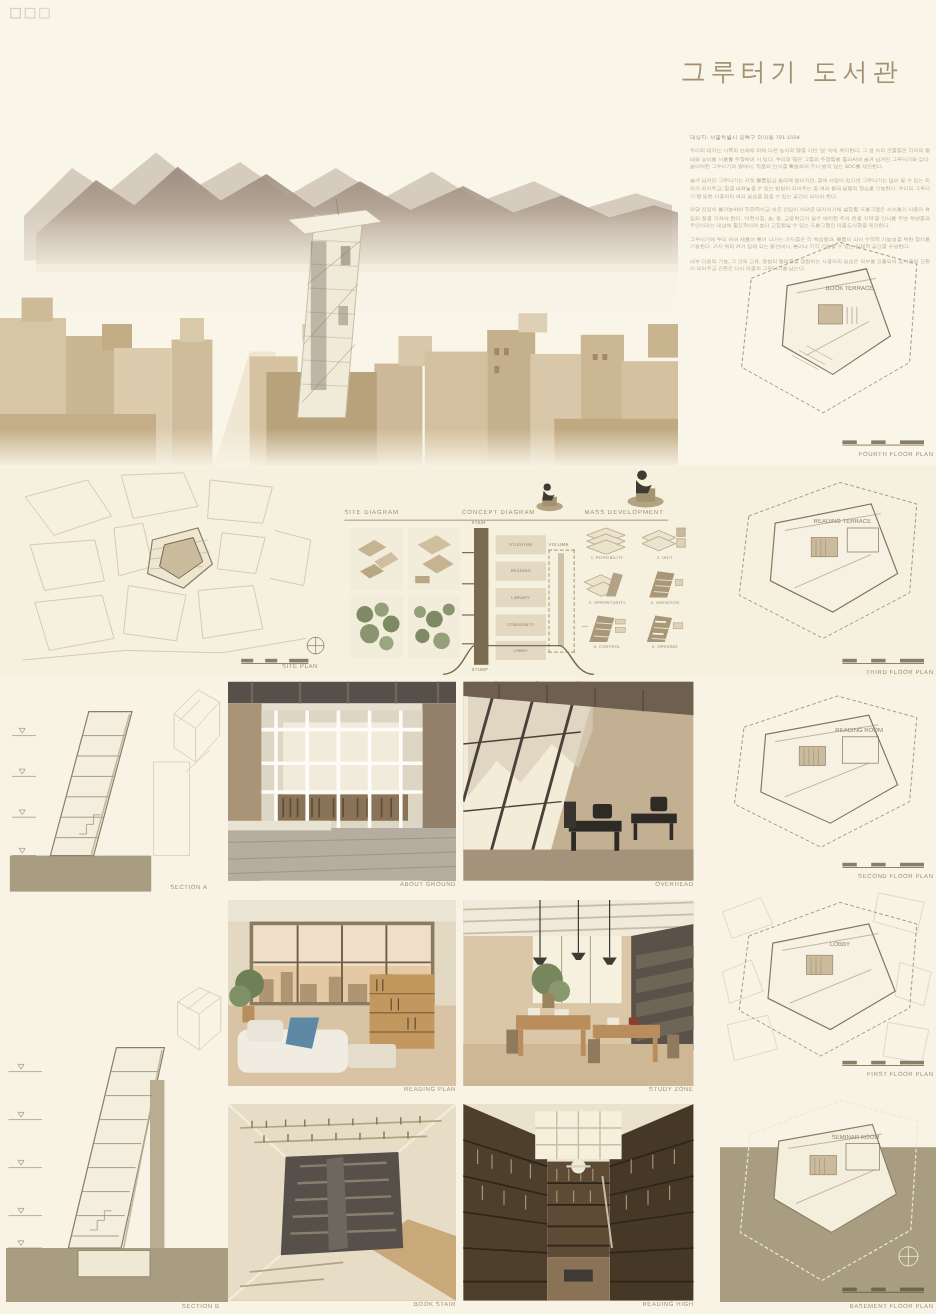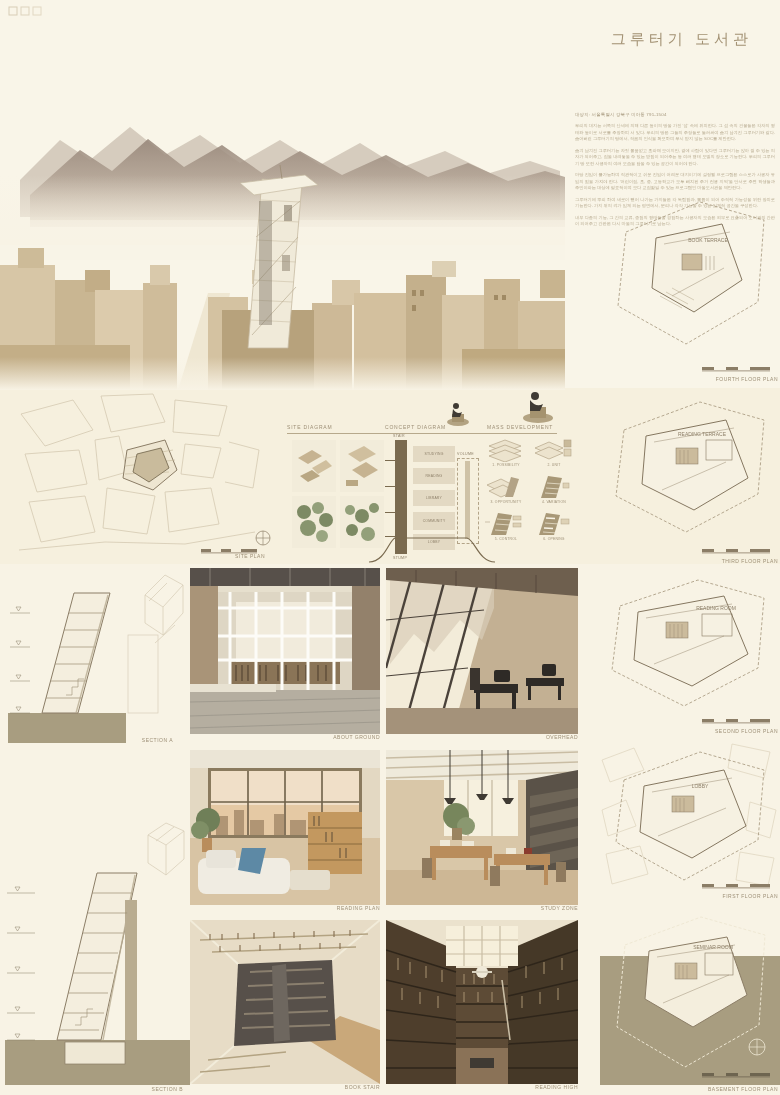--- a/index.html
+++ b/index.html
@@ -1,21 +1,21 @@
 <!DOCTYPE html>
 <html><head>
 <meta charset="utf-8">
 <style>
   html,body{margin:0;padding:0;background:#e9e4d6;}
   .poster{position:relative;width:780px;height:1095px;margin:0 auto;background:#f8f3e5;
     font-family:"Liberation Sans",sans-serif;overflow:hidden;}
   .abs{position:absolute;}
   .band-top{left:0;top:0;width:780px;height:388px;background:#f9f5e8;}
   .band-mid{left:0;top:388px;width:780px;height:176px;background:#f6f0de;}
-  .title{right:28px;top:30px;font-size:15px;font-weight:400;color:#a29173;letter-spacing:4px;margin:0;}
+  .title{right:28px;top:46px;font-size:21px;font-weight:400;color:#a29173;letter-spacing:4px;margin:0;}
   .intro{left:575px;top:112px;width:200px;}
   .intro .addr{font-size:4.4px;color:#a5977c;margin:0 0 6px 0;letter-spacing:.2px;}
   .intro p{font-size:4.2px;line-height:1.55;color:#b5a88d;margin:0 0 5px 0;text-align:justify;}
   .cap{font-size:5px;color:#9d8f76;letter-spacing:.5px;text-align:right;}
   .dg-head{font-size:5px;color:#9d8f76;letter-spacing:.8px;}
   .hrule{height:1px;background:#b7a98c;}
   .tiny{font-size:3.6px;color:#8d7f68;letter-spacing:.3px;}
   .trunk{background:#7a6a4f;}
   .cbox{background:#e3d9c3;color:#8d7f68;font-size:3.4px;display:flex;align-items:center;justify-content:center;letter-spacing:.2px;}
   .vol{border:1px dashed #b3a488;}

